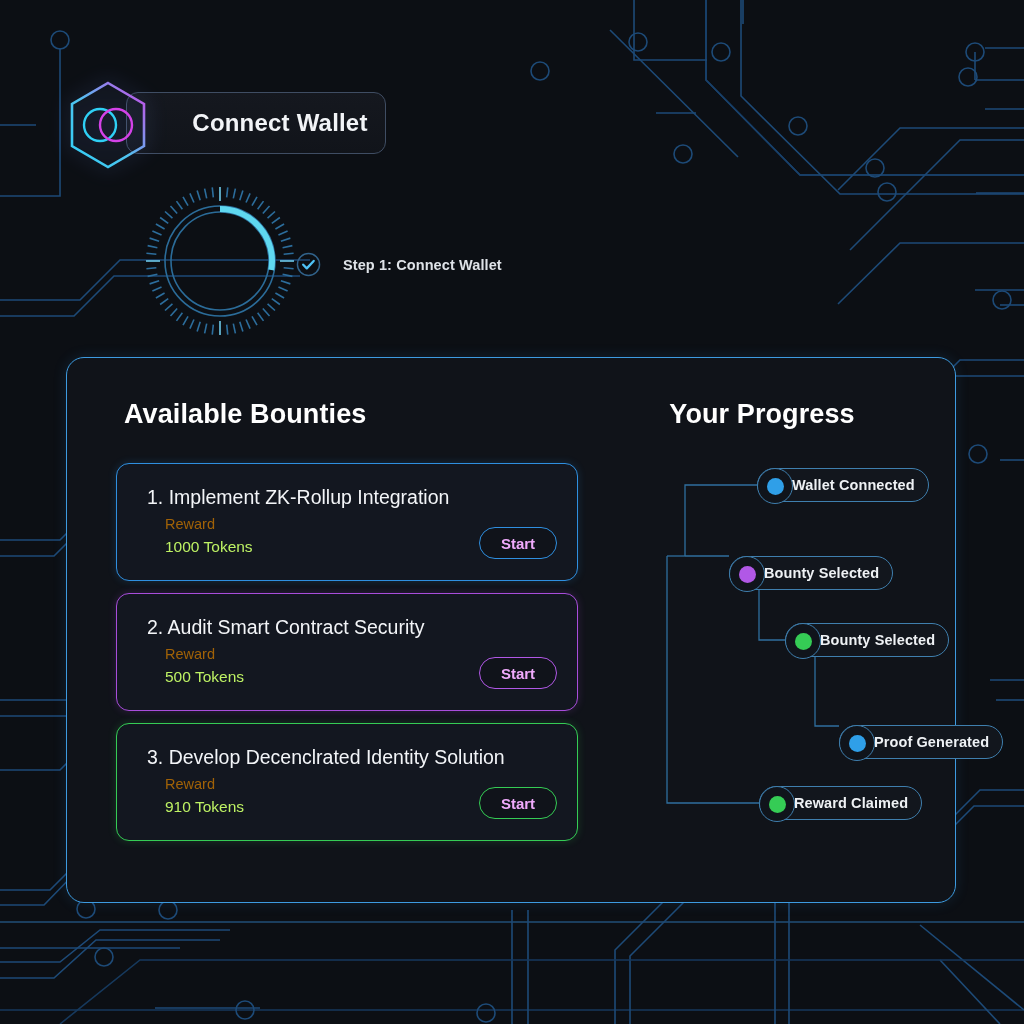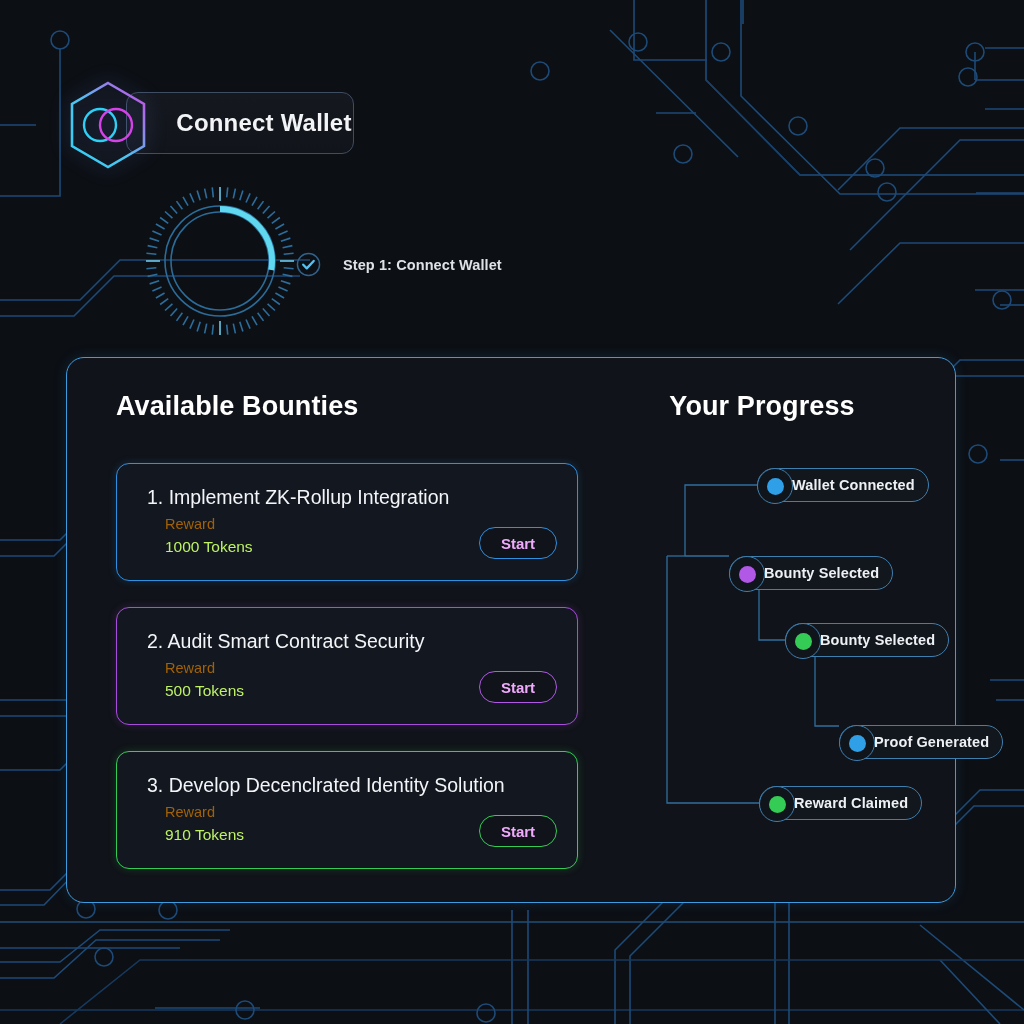--- a/index.html
+++ b/index.html
@@ -13,21 +13,21 @@
   #stage{position:absolute;left:0;top:0;width:1024px;height:1024px;overflow:hidden;}
 
   
   #circuit{position:absolute;left:0;top:0;width:1024px;height:1024px;}
 
   
   .wallet-row{position:absolute;left:58px;top:75px;width:290px;height:98px;}
   .hex-wrap{position:absolute;left:0;top:0;width:100px;height:100px;z-index:3;
             filter:drop-shadow(0 0 10px rgba(120,150,255,.45));}
   .connect-btn{
-    position:absolute;left:68px;top:17px;width:228px;height:62px;
+    position:absolute;left:68px;top:17px;width:260px;height:62px;
     border:1px solid #3f4d63;border-radius:12px;
     background:linear-gradient(180deg,#15181f 0%,#11141a 100%);
     display:flex;align-items:center;justify-content:center;
     box-sizing:border-box;
   }
   .connect-btn span{
     color:#f2f4f7;font-size:24px;font-weight:bold;letter-spacing:.2px;
     padding-left:48px;
   }
 
@@ -41,29 +41,29 @@
   .panel{
     position:absolute;left:66px;top:357px;width:890px;height:546px;
     box-sizing:border-box;
     border:1.6px solid #3d9be0;border-radius:18px;
     background:#101319;
     box-shadow:0 0 14px rgba(50,130,200,.16);
   }
   .col-left{position:absolute;left:49px;top:33px;width:512px;}
   .col-right{position:absolute;left:540px;top:33px;width:330px;}
 
-  .sec-title{color:#ffffff;font-size:27px;font-weight:bold;margin:0;letter-spacing:.1px;}
+  .sec-title{color:#ffffff;font-size:27px;font-weight:bold;margin:8px;letter-spacing:.1px;}
   .col-right .sec-title{text-align:center;padding-right:20px;}
 
   
   .cards{position:absolute;left:49px;top:105px;width:462px;}
   .card{
     position:relative;box-sizing:border-box;
     width:462px;height:118px;border-radius:13px;
-    background:#131720;margin-bottom:26px;
+    background:#131720;margin-bottom:12px;
     border:1.7px solid #2f8fe0;
   }
   .card.c1{border-color:#2f8fe0;box-shadow:0 0 9px rgba(47,143,224,.20);}
   .card.c2{border-color:#a84ddb;box-shadow:0 0 9px rgba(168,77,219,.20);}
   .card.c3{border-color:#35cc55;box-shadow:0 0 9px rgba(53,204,85,.20);}
   .card .ctitle{
     position:absolute;left:30px;top:22px;
     color:#f3f5f8;font-size:19.5px;font-weight:normal;white-space:nowrap;
   }
   .card .rlabel{position:absolute;left:48px;top:52px;color:#a16207;font-size:14.5px;}

